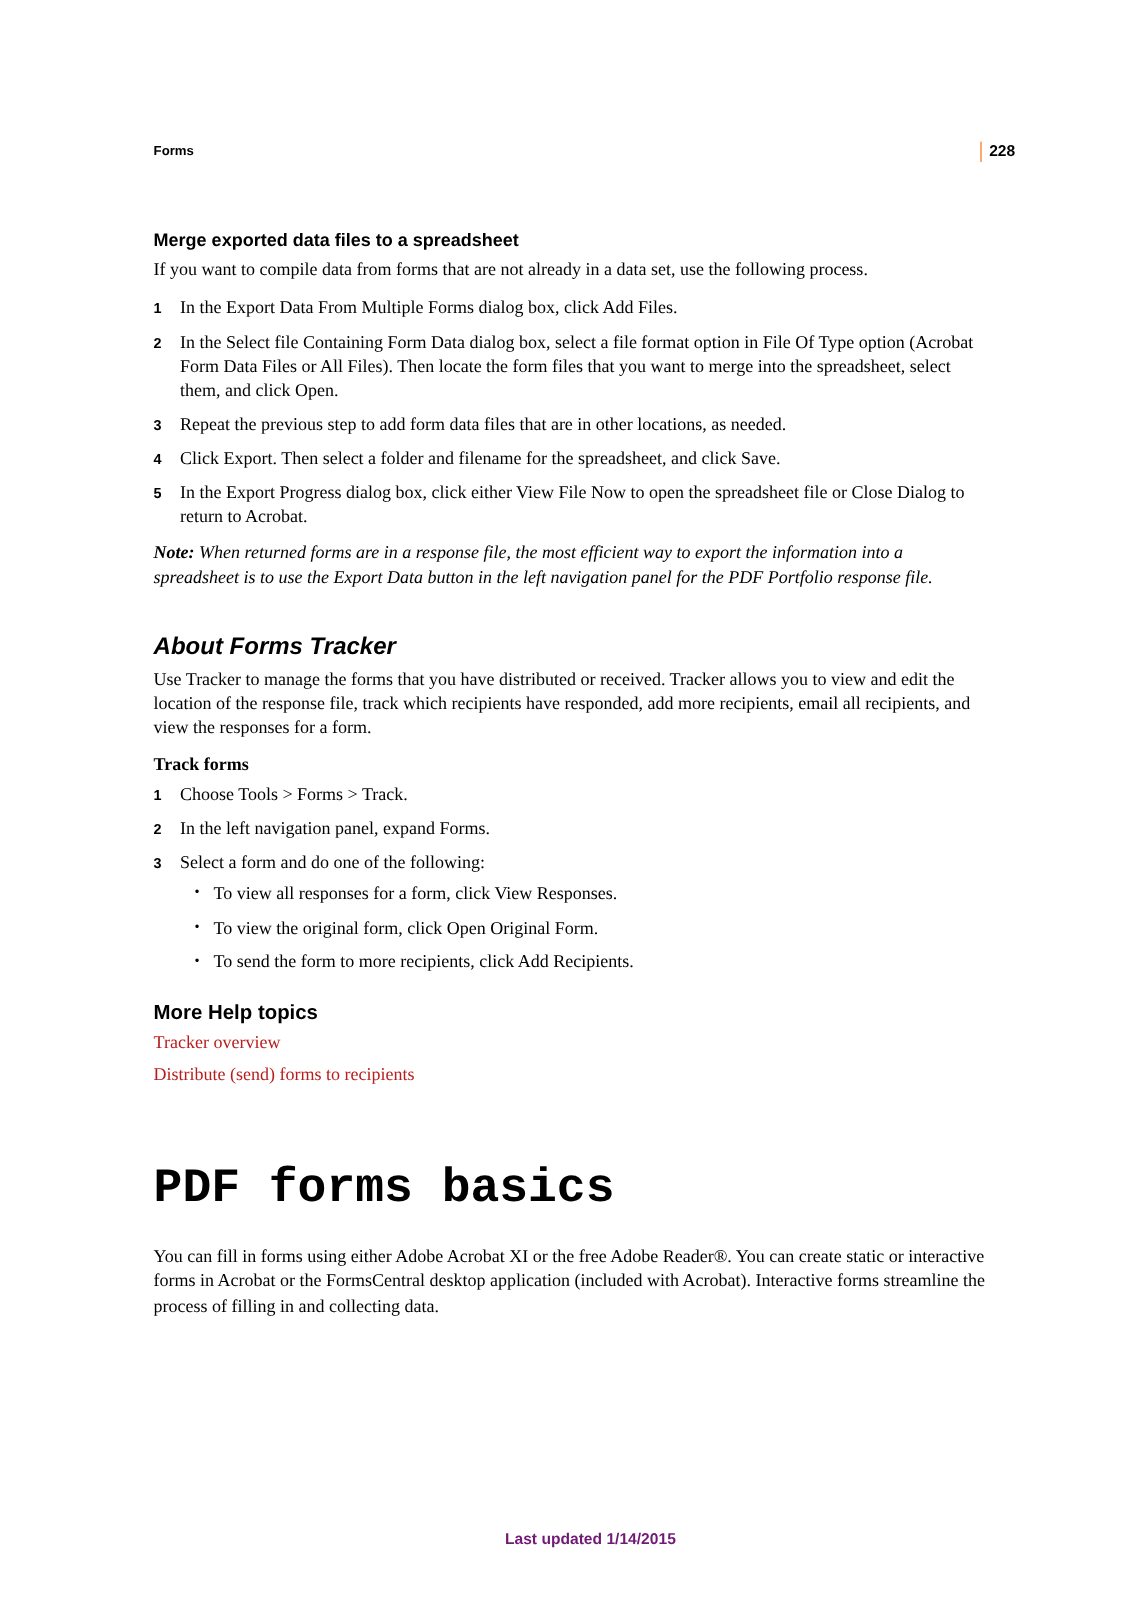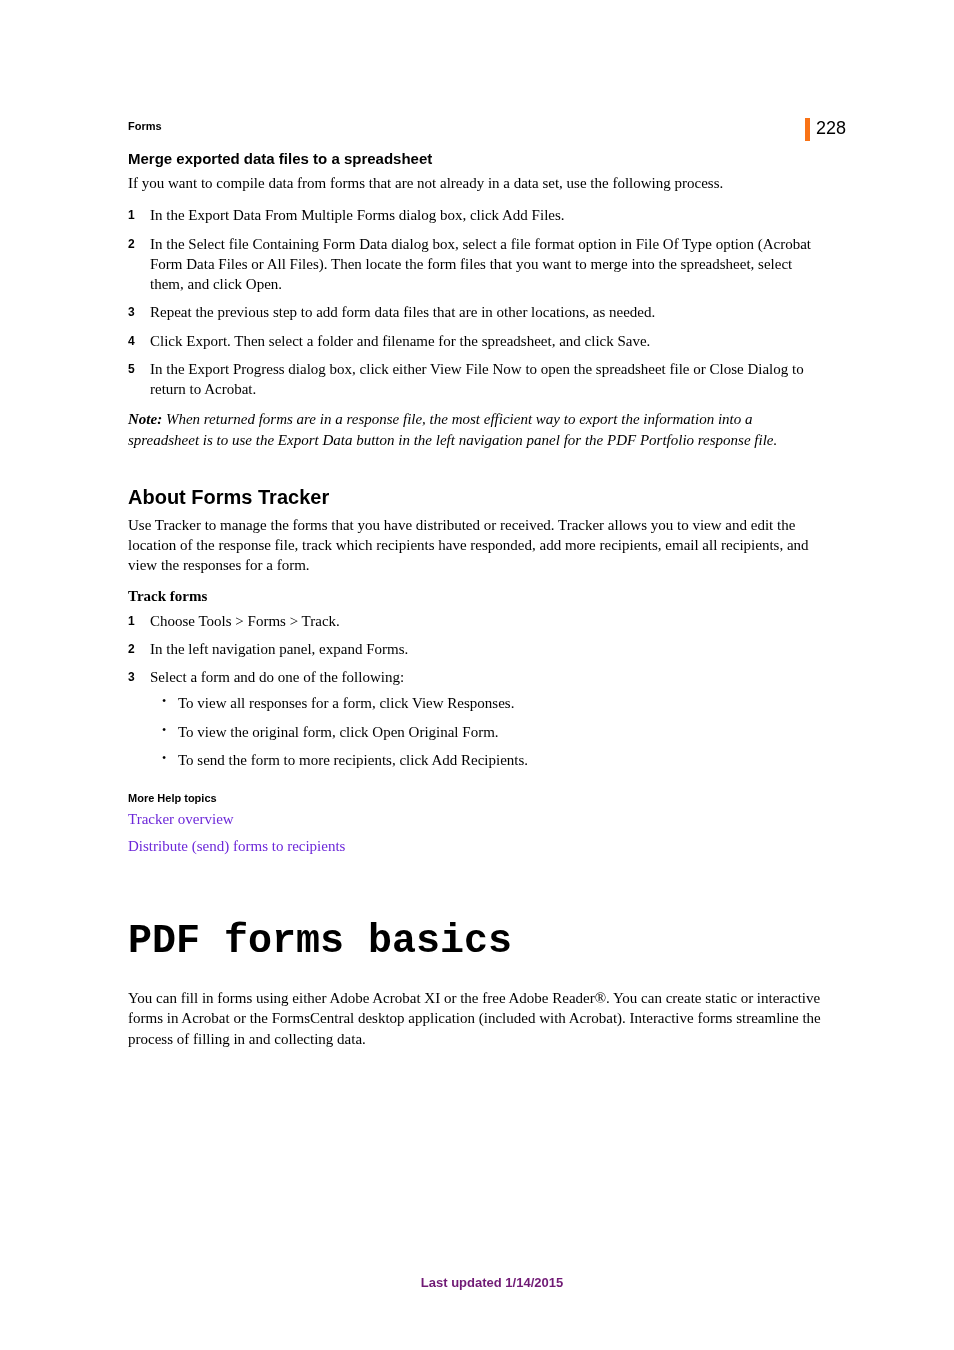--- a/index.html
+++ b/index.html
@@ -14,44 +14,45 @@
     height: 1350px;
     position: relative;
     box-sizing: border-box;
     padding: 120px 128px 0 128px;
   }
   .page-number {
     position: absolute;
     top: 118px;
     right: 108px;
     font-family: "Myriad Pro", Arial, sans-serif;
-    font-size: 18px;
-    font-weight: normal;
-    border-left: 5px solid #f97316;
+    font-size: 13px;
+    font-weight: bold;
+    border-left: 1px solid #f97316;
     padding-left: 6px;
     padding-bottom: 2px;
   }
   .breadcrumb {
     font-family: "Myriad Pro", Arial, sans-serif;
     font-size: 11px;
     font-weight: bold;
-    margin-bottom: 18px;
+    margin-bottom: 60px;
   }
   .h3 {
     font-family: "Myriad Pro", Arial, sans-serif;
     font-size: 15px;
     font-weight: bold;
     margin-bottom: 6px;
   }
   .h2 {
     font-family: "Myriad Pro", Arial, sans-serif;
     font-size: 20px;
     font-weight: bold;
     margin-top: 36px;
     margin-bottom: 6px;
+    font-style: italic;
   }
   .h1 {
     font-family: Liberation Mono, monospace;
     font-size: 40px;
     font-weight: bold;
     margin-top: 62px;
     margin-bottom: 24px;
   }
   .body {
     font-size: 15px;
@@ -112,27 +113,27 @@
   }
   .h4 {
     font-family: "Minion Pro", Georgia, serif;
     font-size: 15px;
     font-weight: bold;
     margin-top: 10px;
     margin-bottom: 6px;
   }
   .h3-sans {
     font-family: "Myriad Pro", Arial, sans-serif;
-    font-size: 11px;
+    font-size: 17px;
     font-weight: bold;
     margin-top: 22px;
     margin-bottom: 4px;
   }
   .link {
-    color: #6d28d9;
+    color: #b91c1c;
     font-size: 15px;
     line-height: 1.5;
     display: block;
     margin-bottom: 4px;
     text-decoration: none;
   }
   .footer {
     position: absolute;
     bottom: 60px;
     left: 15px;

